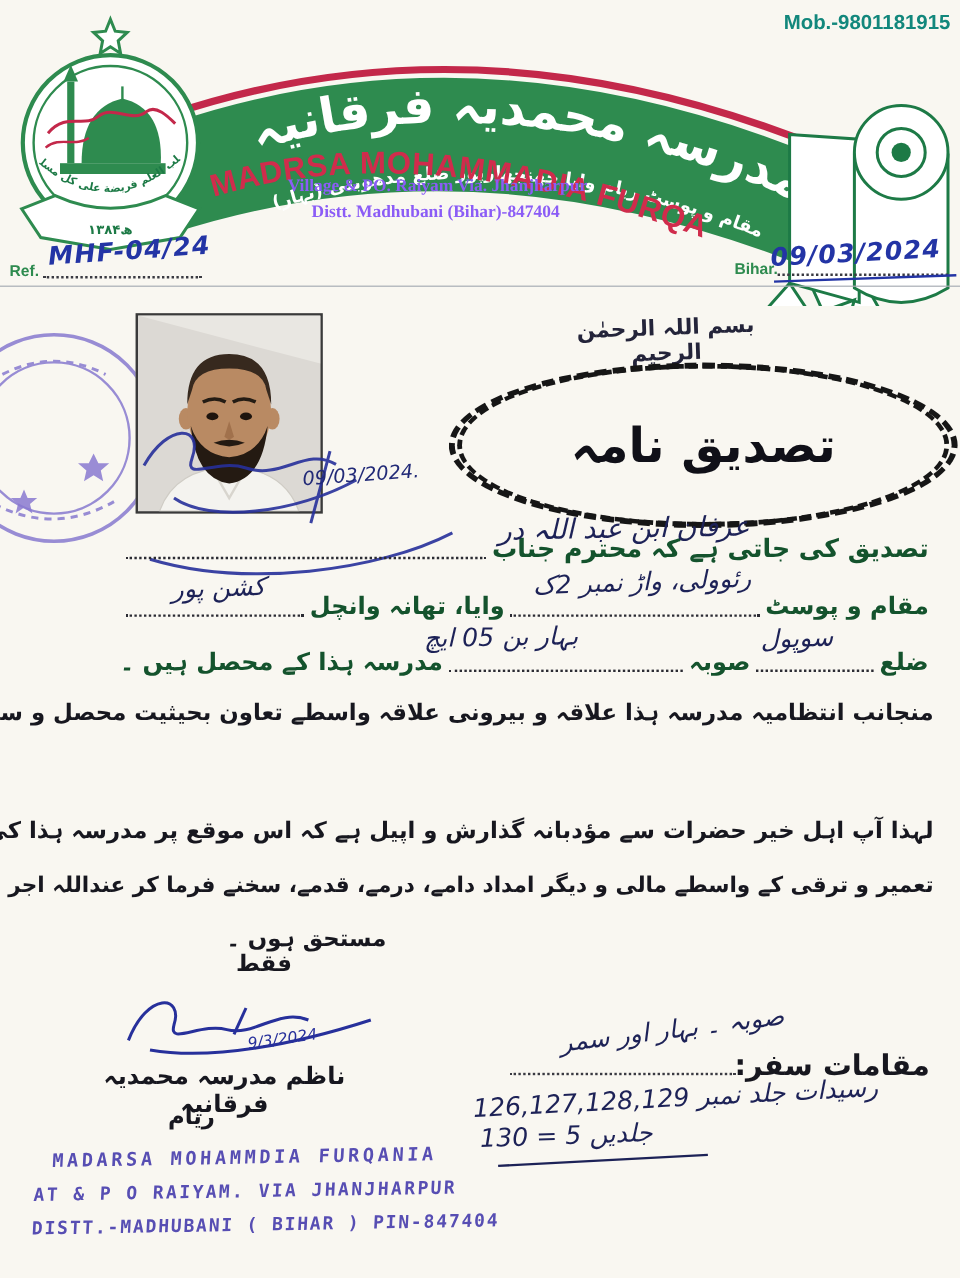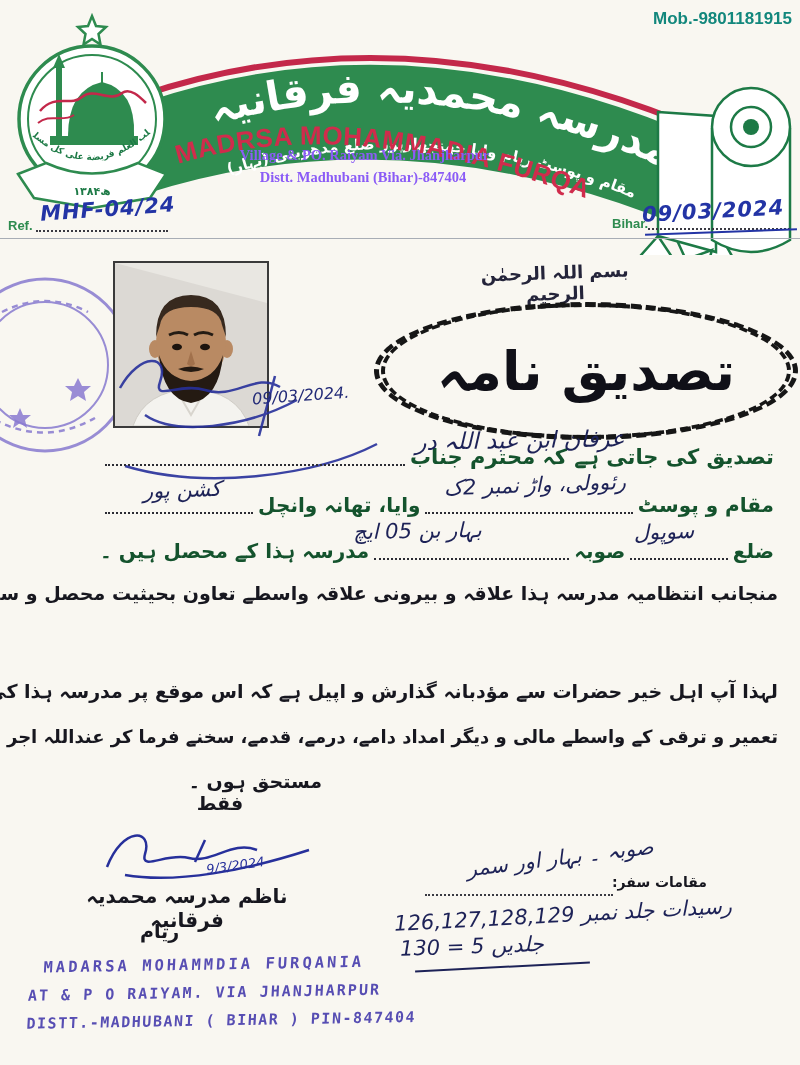--- a/index.html
+++ b/index.html
@@ -146,21 +146,21 @@
       <path d="M40,126 C120,150 230,136 292,104"></path>
     </g>
   </svg>
   <span class="abs hand" style="left:252px;top:386px;font-size:16px;color:#222a77;transform:rotate(-4deg);">09/03/2024.</span>
 
   <div class="abs urdu" style="left:455px;top:262px;width:200px;text-align:center;font-size:18px;font-weight:700;
        color:#24243a;transform:rotate(-2deg);">بسم اللہ الرحمٰن الرحیم</div>
 
   <div class="abs oval" style="left:374px;top:302px;width:414px;height:128px;">
     <div class="oval-inner">
-      <span class="urdu" style="font-size:54px;font-weight:700;color:#101018;">تصدیق نامہ</span>
+      <span class="urdu" style="font-size:40px;font-weight:700;color:#101018;">تصدیق نامہ</span>
     </div>
   </div>
 
   <div class="abs formrow urdu" style="left:100px;top:438px;width:674px;font-size:21px;">
     <span class="seg">تصدیق کی جاتی ہے کہ محترم جناب</span>
     <span class="blank"></span>
   </div>
   <span class="abs hand urdu" style="left:330px;top:427px;width:380px;text-align:center;font-size:23px;transform:rotate(-1deg);">عرفان ابن عبد اللہ در</span>
 
   <div class="abs formrow urdu" style="left:100px;top:486px;width:674px;">
@@ -201,21 +201,21 @@
 
   <div class="abs urdu printed" style="left:62px;top:884px;width:250px;text-align:center;font-size:20px;">ناظم مدرسہ محمدیہ فرقانیہ</div>
   <div class="abs urdu printed" style="left:140px;top:920px;width:94px;text-align:left;font-size:19px;">ریام</div>
 
   <div class="abs" style="left:28px;top:950px;width:430px;transform:rotate(-1deg) skewX(-4deg);line-height:28px;">
     <div class="stampline" style="font-size:15.5px;letter-spacing:3px;padding-left:14px;">MADARSA MOHAMMDIA FURQANIA</div>
     <div class="stampline" style="font-size:15px;letter-spacing:2px;">AT &amp; P O RAIYAM. VIA JHANJHARPUR</div>
     <div class="stampline" style="font-size:15px;letter-spacing:1.5px;">DISTT.-MADHUBANI ( BIHAR ) PIN-847404</div>
   </div>
 
-  <span class="abs urdu printed" style="left:612px;top:874px;font-size:14px;">مقامات سفر:</span>
+  <span class="abs urdu printed" style="left:612px;top:874px;font-size:24px;">مقامات سفر:</span>
   <div class="abs dotline" style="left:425px;top:880px;width:188px;height:14px;"></div>
   <span class="abs hand urdu" style="left:425px;top:846px;width:270px;text-align:center;font-size:21px;transform:rotate(-7deg);">صوبہ ۔ بہار اور سمر</span>
 
   <span class="abs hand urdu" style="left:393px;top:903px;width:340px;text-align:center;font-size:21px;transform:rotate(-3deg);">رسیدات جلد نمبر 126,127,128,129</span>
   <span class="abs hand" style="left:400px;top:933px;width:220px;text-align:left;font-size:21px;transform:rotate(-2deg);direction:ltr;">130 = 5 جلدیں</span>
   <div class="abs" style="left:415px;top:966px;width:175px;height:2px;background:#1d2257;transform:rotate(-3deg);"></div>
 
 </div>
 
 </body></html>

